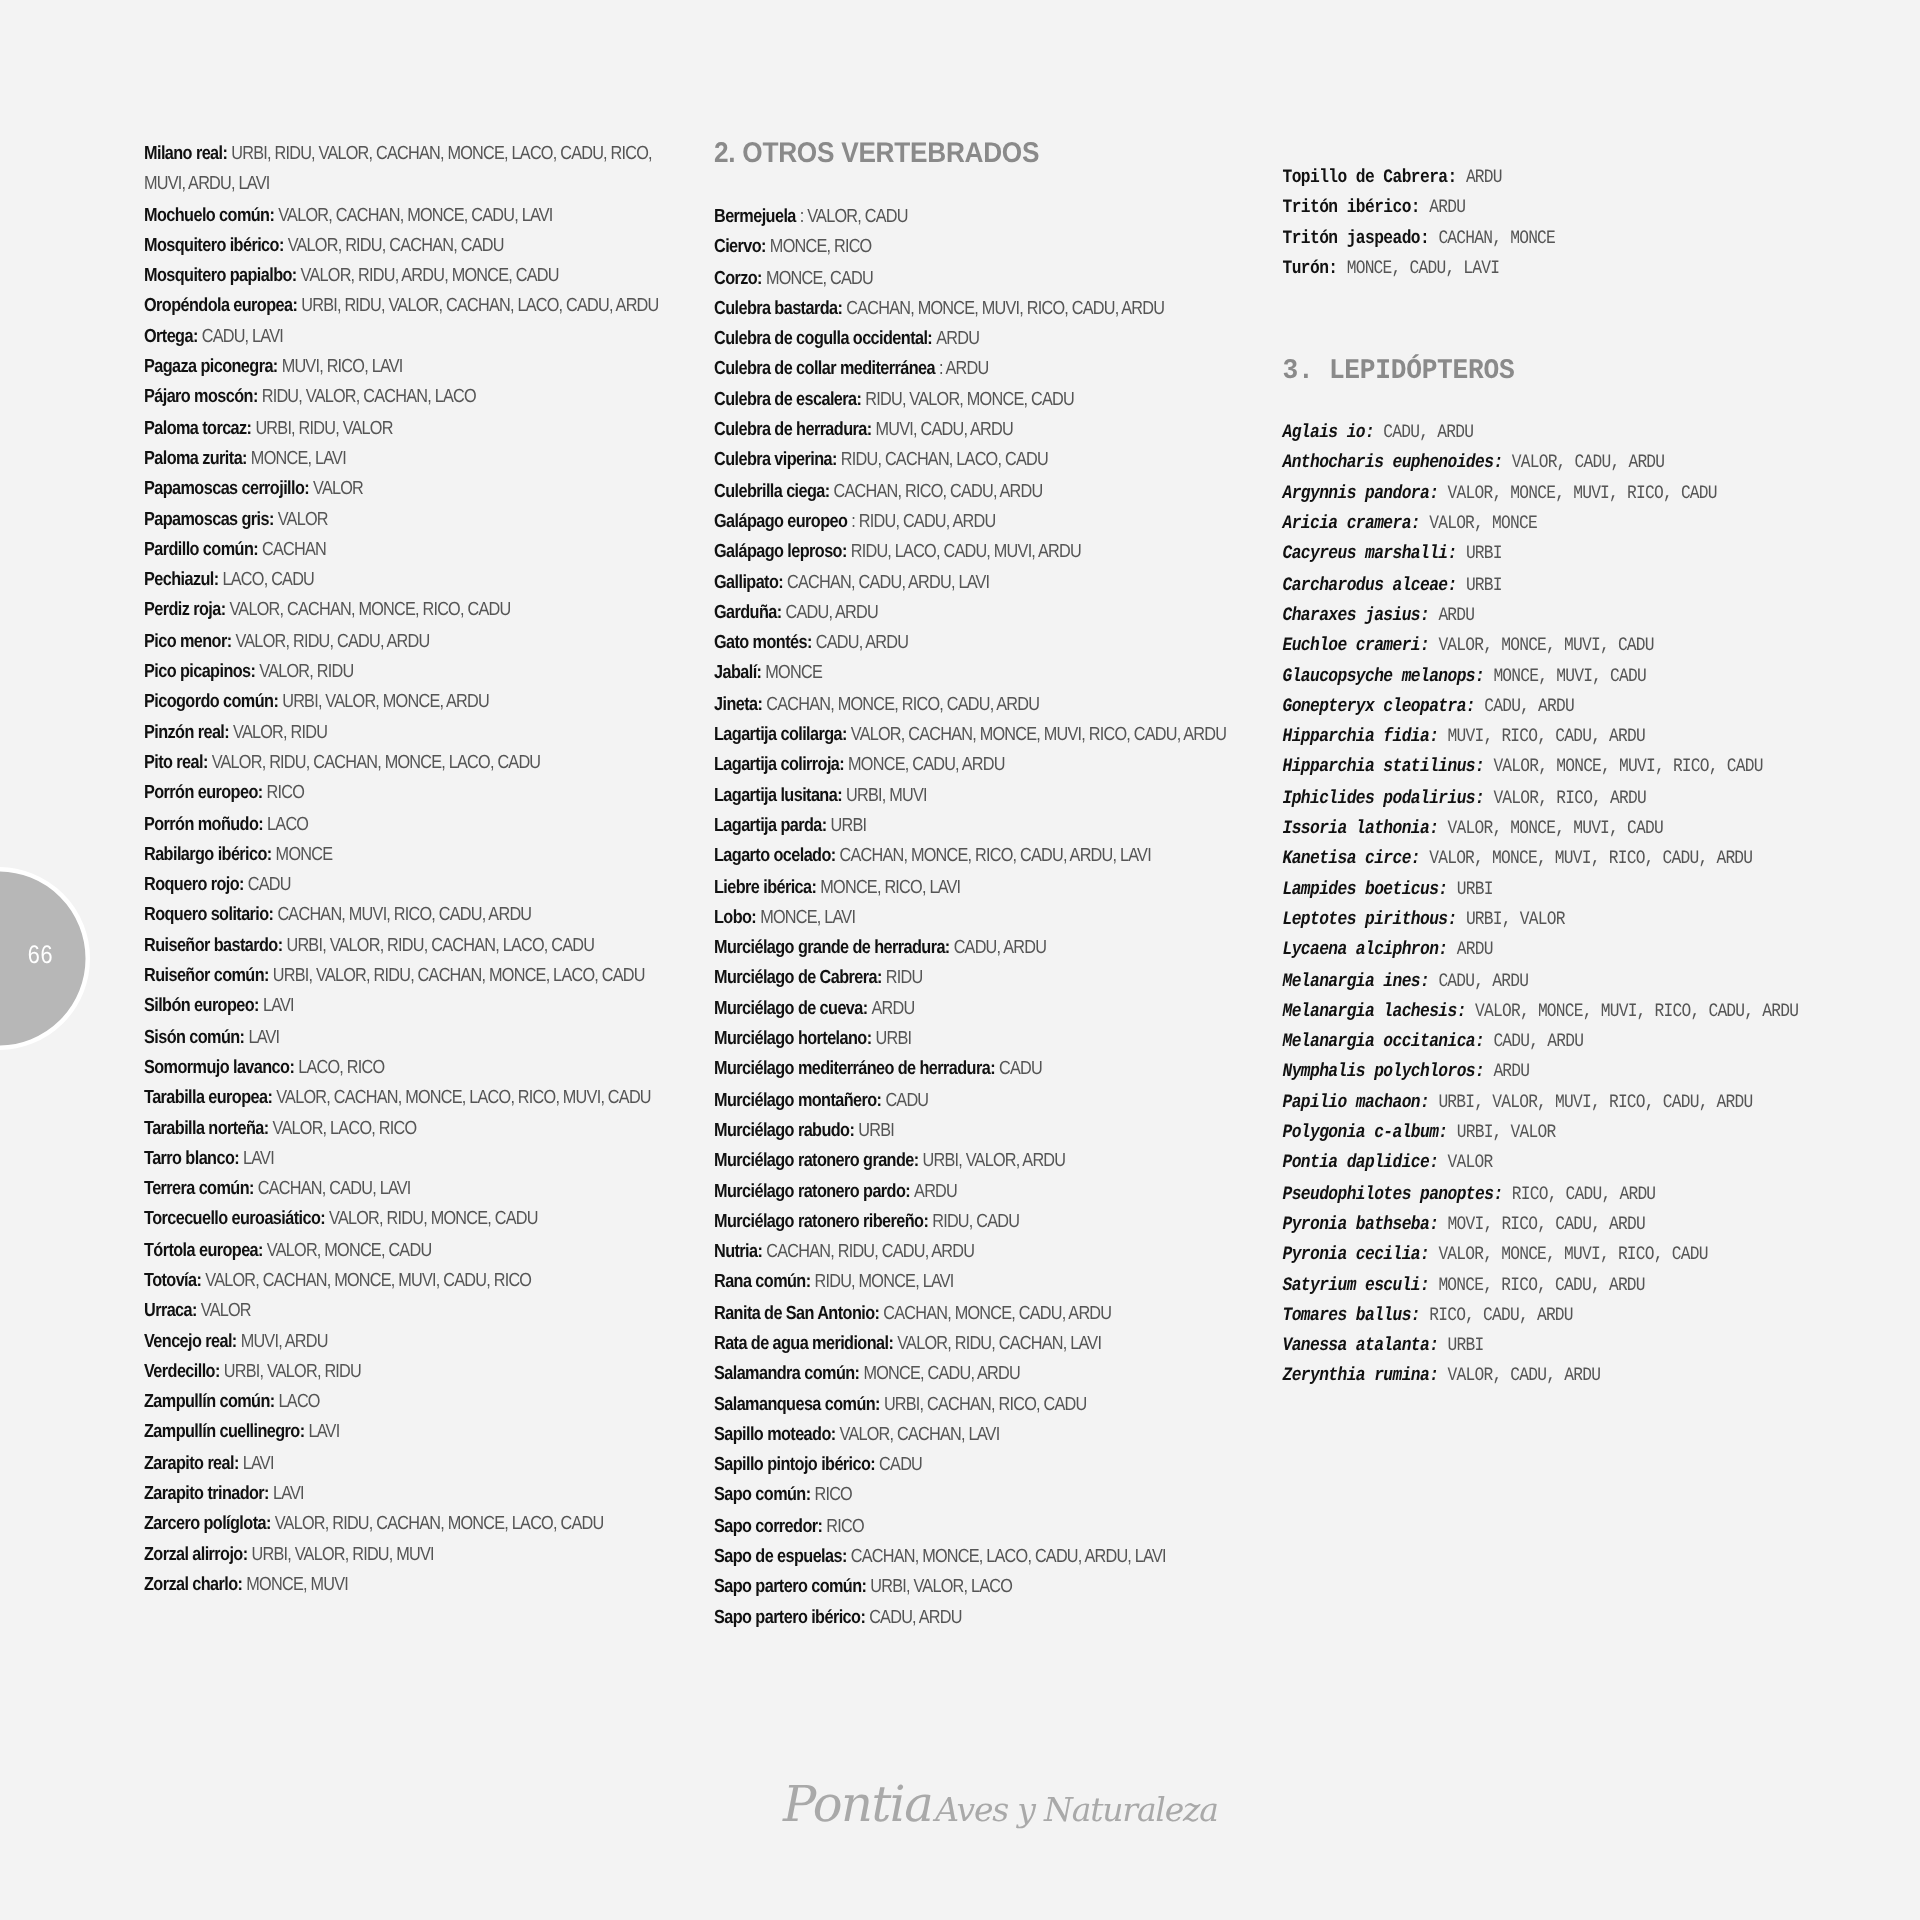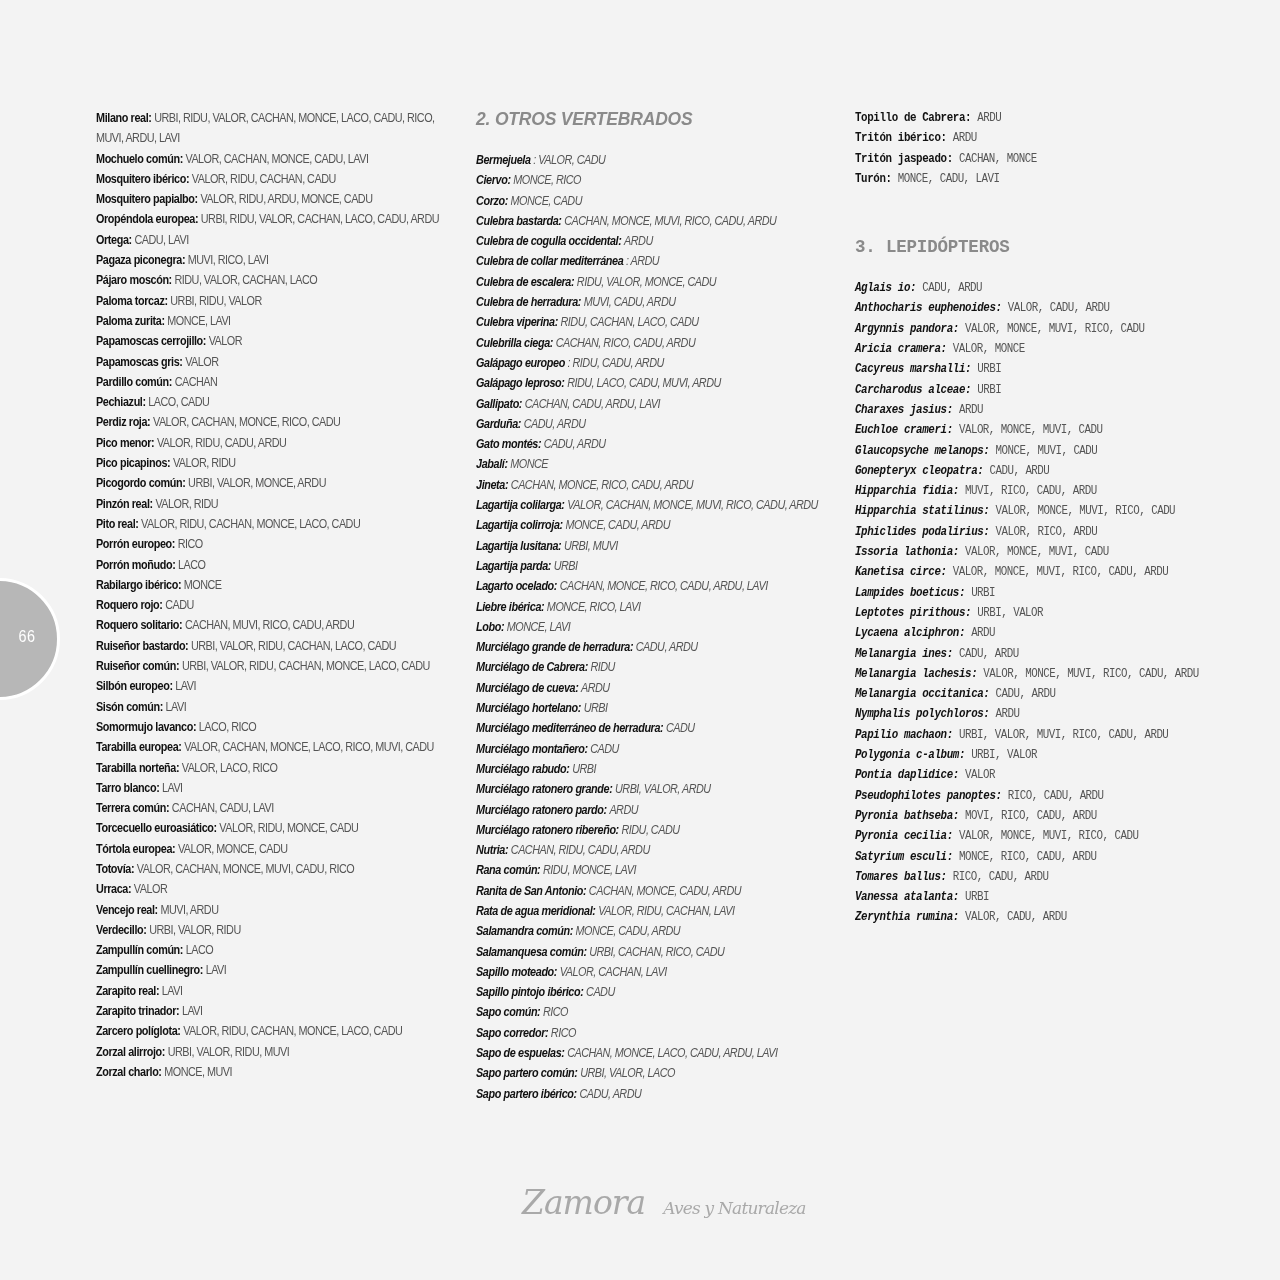--- a/index.html
+++ b/index.html
@@ -3,24 +3,24 @@
 <meta charset="utf-8">
 <style>
   html, body { margin: 0; padding: 0; }
   body {
     width: 1280px; height: 1280px; position: relative; overflow: hidden;
     background: #f3f3f3;
     font-family: "Liberation Sans", "DejaVu Sans", sans-serif;
     color: #1a1a1a;
   }
   .column {
-    position: absolute; top: 108px;
+    position: absolute; top: 92px;
   }
   #col-1 { left: 96px; width: 345px; }
-  #col-2 { left: 476px; width: 345px; font-style: italic; }
+  #col-2 { left: 476px; width: 345px; }
   #col-3 { left: 855px; width: 345px; top: 108px; font-family: Liberation Mono, monospace; }
   .entry {
     font-size: 12.6px;
     line-height: 20.3px;
     letter-spacing: -0.45px;
     transform: scaleX(0.86);
     transform-origin: left top;
     width: 400px;
     white-space: normal;
   }
@@ -44,21 +44,21 @@
     position: absolute; right: 20px; top: 46px;
     color: #ffffff; font-size: 17px; letter-spacing: 0.5px;
     transform: scaleX(0.85);
   }
   .footer-logo {
     position: absolute; left: 522px; top: 1183px; width: 240px; height: 40px;
     color: #a9a9a9; font-family: "DejaVu Serif", serif; font-style: italic;
     white-space: nowrap;
   }
   .footer-logo .big { font-size: 33px; letter-spacing: -1px; }
-  .footer-logo .small { font-size: 17px; letter-spacing: -0.8px; margin-left: 18px; }
+  .footer-logo .small { font-size: 22px; letter-spacing: -0.8px; margin-left: 2px; }
 </style>
 </head>
 <body>
 
 <div class="page-number">
   <span>66</span>
 </div>
 
 <div class="column" id="col-1">
     <div class="entry"><span class="name">Milano real:</span> <span class="locs">URBI, RIDU, VALOR, CACHAN, MONCE, LACO, CADU, RICO, MUVI, ARDU, LAVI</span></div>
@@ -201,14 +201,14 @@
       <div class="entry latin"><span class="name">Pyronia bathseba:</span> <span class="locs">MOVI, RICO, CADU, ARDU</span></div>
       <div class="entry latin"><span class="name">Pyronia cecilia:</span> <span class="locs">VALOR, MONCE, MUVI, RICO, CADU</span></div>
       <div class="entry latin"><span class="name">Satyrium esculi:</span> <span class="locs">MONCE, RICO, CADU, ARDU</span></div>
       <div class="entry latin"><span class="name">Tomares ballus:</span> <span class="locs">RICO, CADU, ARDU</span></div>
       <div class="entry latin"><span class="name">Vanessa atalanta:</span> <span class="locs">URBI</span></div>
       <div class="entry latin"><span class="name">Zerynthia rumina:</span> <span class="locs">VALOR, CADU, ARDU</span></div>
     </div>
 </div>
 
 <div class="footer-logo">
-  <span class="big">Zamora</span><span class="small">Aves y Naturaleza</span>
+  <span class="big">Pontia</span><span class="small">Aves y Naturaleza</span>
 </div>
 
 </body></html>

